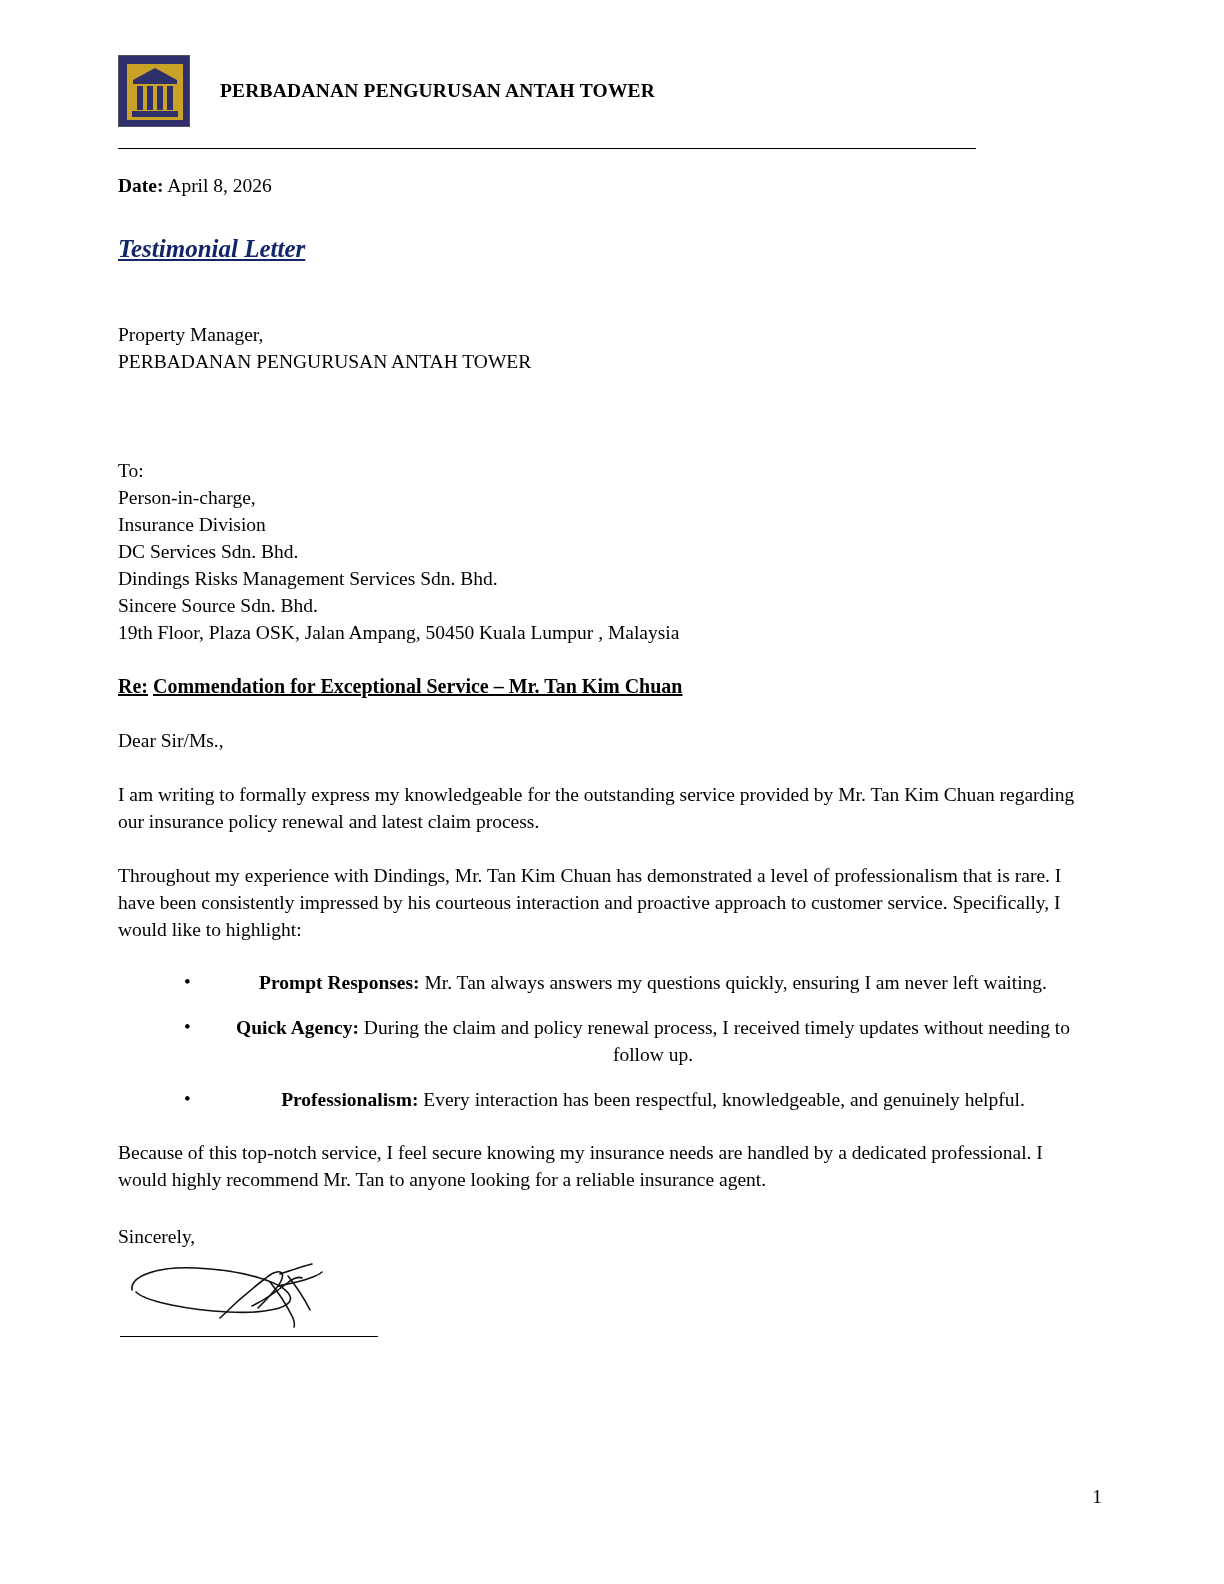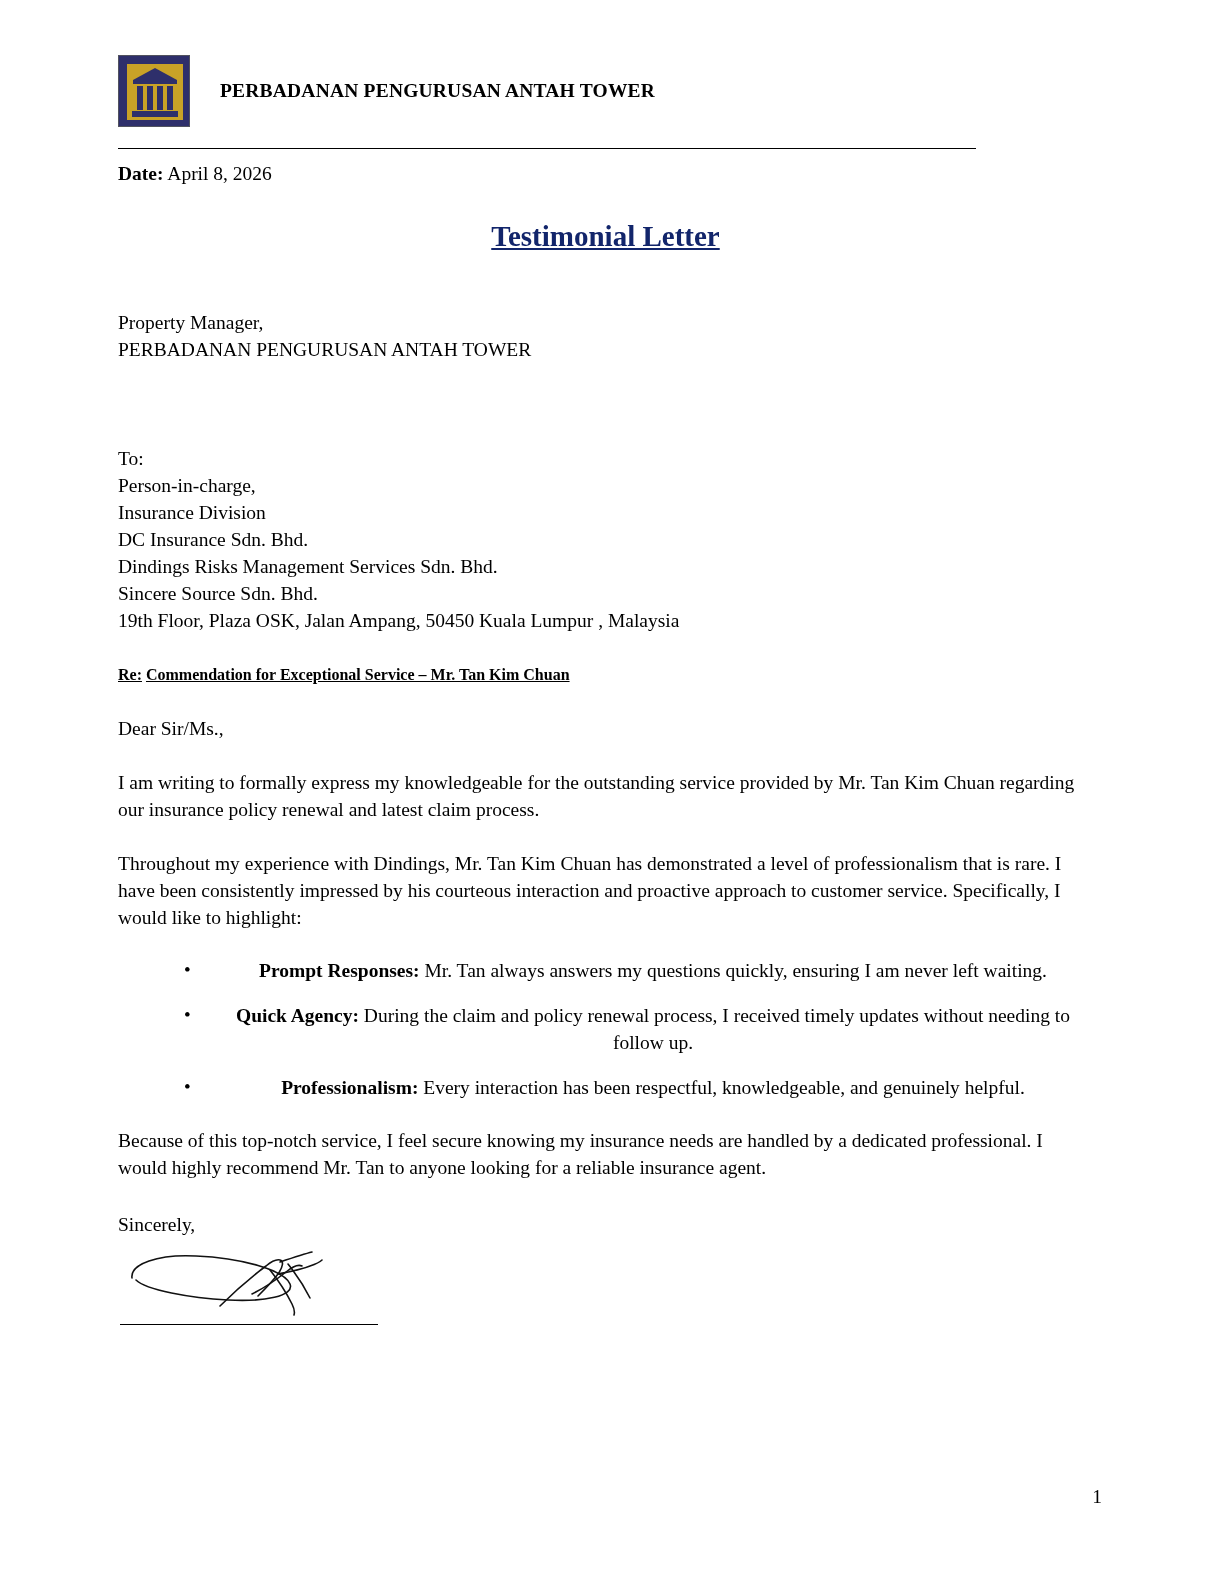--- a/index.html
+++ b/index.html
@@ -74,52 +74,53 @@
     left: 833px;
     top: 148px;
     width: 143px;
     border-top: 1.2px solid #000;
   }
 
   
   .content {
     position: absolute;
     left: 118px;
-    top: 160px;
+    top: 172px;
     width: 978px;
     font-size: 19.5px;
     line-height: 27px;
   }
   .date-line { margin: 0 0 0 0; }
   .date-line b { font-weight: bold; }
 
   .doc-title {
-    text-align: center;
+    text-align: left;
     font-weight: bold;
-    font-size: 29px;
+    font-size: 25px;
     color: #12256b;
     text-decoration: underline;
     margin-top: 36px;
     margin-right: 3px;
+    font-style: italic;
   }
 
   .from-block { margin-top: 32px; }
   .blank-gap { height: 27px; }
   .to-block { margin-top: 82px; }
   .line { display: block; }
 
   a.link {
     color: #0b34c4;
     text-decoration: underline;
   }
 
   .re-line {
     margin-top: 27px;
     font-weight: bold;
-    font-size: 16px;
+    font-size: 20px;
   }
   .re-line .underlined { text-decoration: underline; }
 
   .salutation { margin-top: 27px; }
   .para { margin-top: 27px; }
   .para b { font-weight: normal; text-align: center; }
 
   ul.highlights {
     margin: 26px 0 0 0;
     padding-left: 66px;
@@ -200,21 +201,21 @@
     <div class="from-block">
       <div class="blank-gap"></div>
       <span class="line">Property Manager,</span>
       <span class="line">PERBADANAN PENGURUSAN ANTAH TOWER</span>
     </div>
 
     <div class="to-block">
       <span class="line">To:</span>
       <span class="line">Person-in-charge,</span>
       <span class="line">Insurance Division</span>
-      <span class="line">DC Insurance Sdn. Bhd.</span>
+      <span class="line">DC Services Sdn. Bhd.</span>
       <span class="line">Dindings Risks Management Services Sdn. Bhd.</span>
       <span class="line">Sincere Source Sdn. Bhd.</span>
       <span class="line">19th Floor, Plaza OSK, Jalan Ampang, 50450 Kuala Lumpur , Malaysia</span>
     </div>
 
     <div class="re-line">
       <span class="underlined">Re:</span>
       <span class="underlined">Commendation for Exceptional Service – Mr. Tan Kim Chuan</span>
     </div>
 

